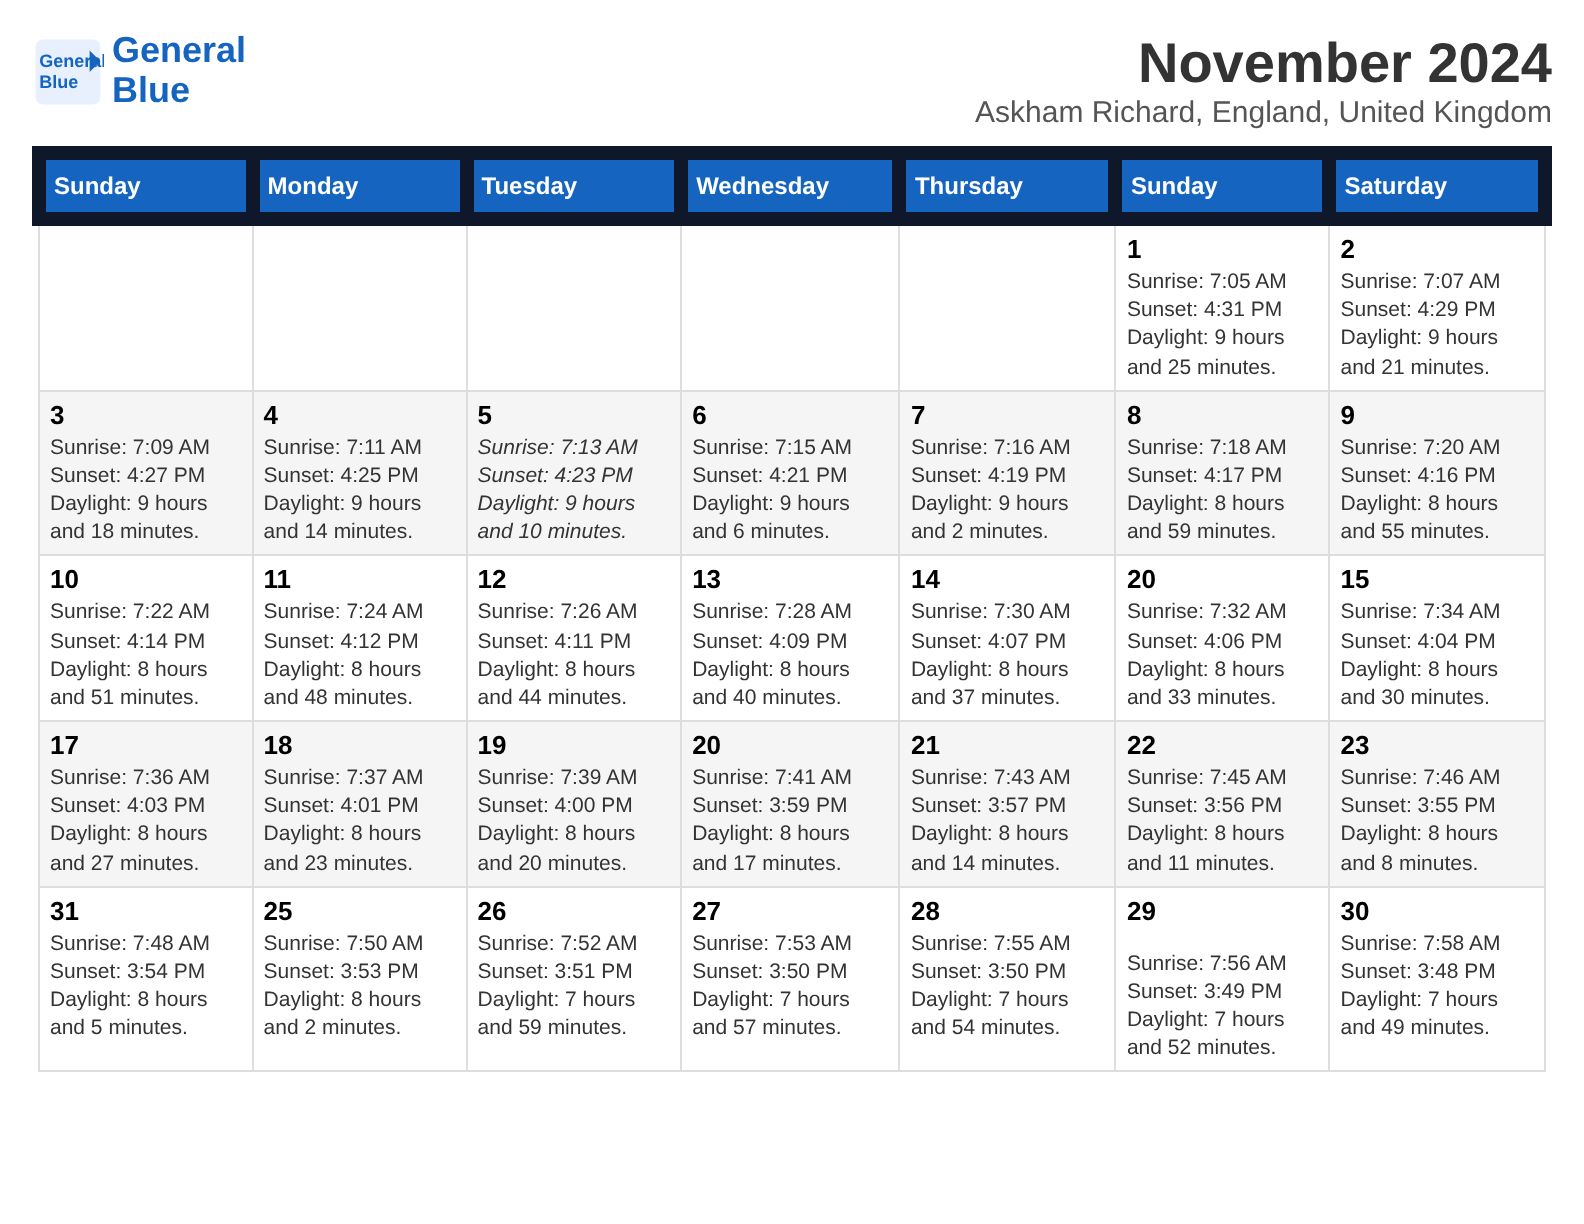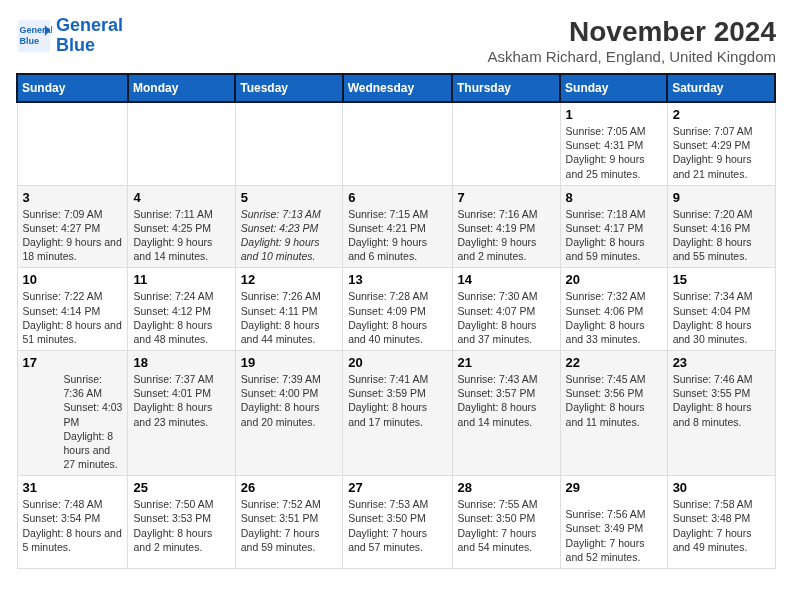--- a/index.html
+++ b/index.html
@@ -49,21 +49,21 @@
       border-collapse: collapse;
       font-size: 11px;
     }
     thead tr th {
       background: #1565c0;
       color: #fff;
       padding: 6px 4px;
       text-align: left;
       font-size: 12px;
       font-weight: bold;
-      border: 2px solid #0f172a;
+      border: 7px solid #0f172a;
     }
     tbody tr {
       border-bottom: 1px solid #ddd;
     }
     tbody tr:nth-child(even) {
       background: #f5f5f5;
     }
     tbody tr:nth-child(odd) {
       background: #fff;
     }
@@ -229,21 +229,21 @@
         <td>
           <span class="day-number">15</span>
           <div class="day-info" style="white-space: pre-line;">Sunrise: 7:34 AM
 Sunset: 4:04 PM
 Daylight: 8 hours and 30 minutes.</div>
         </td>
       </tr>
       <tr>
         <td>
           <span class="day-number">17</span>
-          <div class="day-info" style="white-space: pre-line; margin-left: 41px;">Sunrise: 7:36 AM
+          <div class="day-info" style="white-space: pre-line;">Sunrise: 7:36 AM
 Sunset: 4:03 PM
 Daylight: 8 hours and 27 minutes.</div>
         </td>
         <td>
           <span class="day-number">18</span>
           <div class="day-info" style="white-space: pre-line;">Sunrise: 7:37 AM
 Sunset: 4:01 PM
 Daylight: 8 hours and 23 minutes.</div>
         </td>
         <td>

